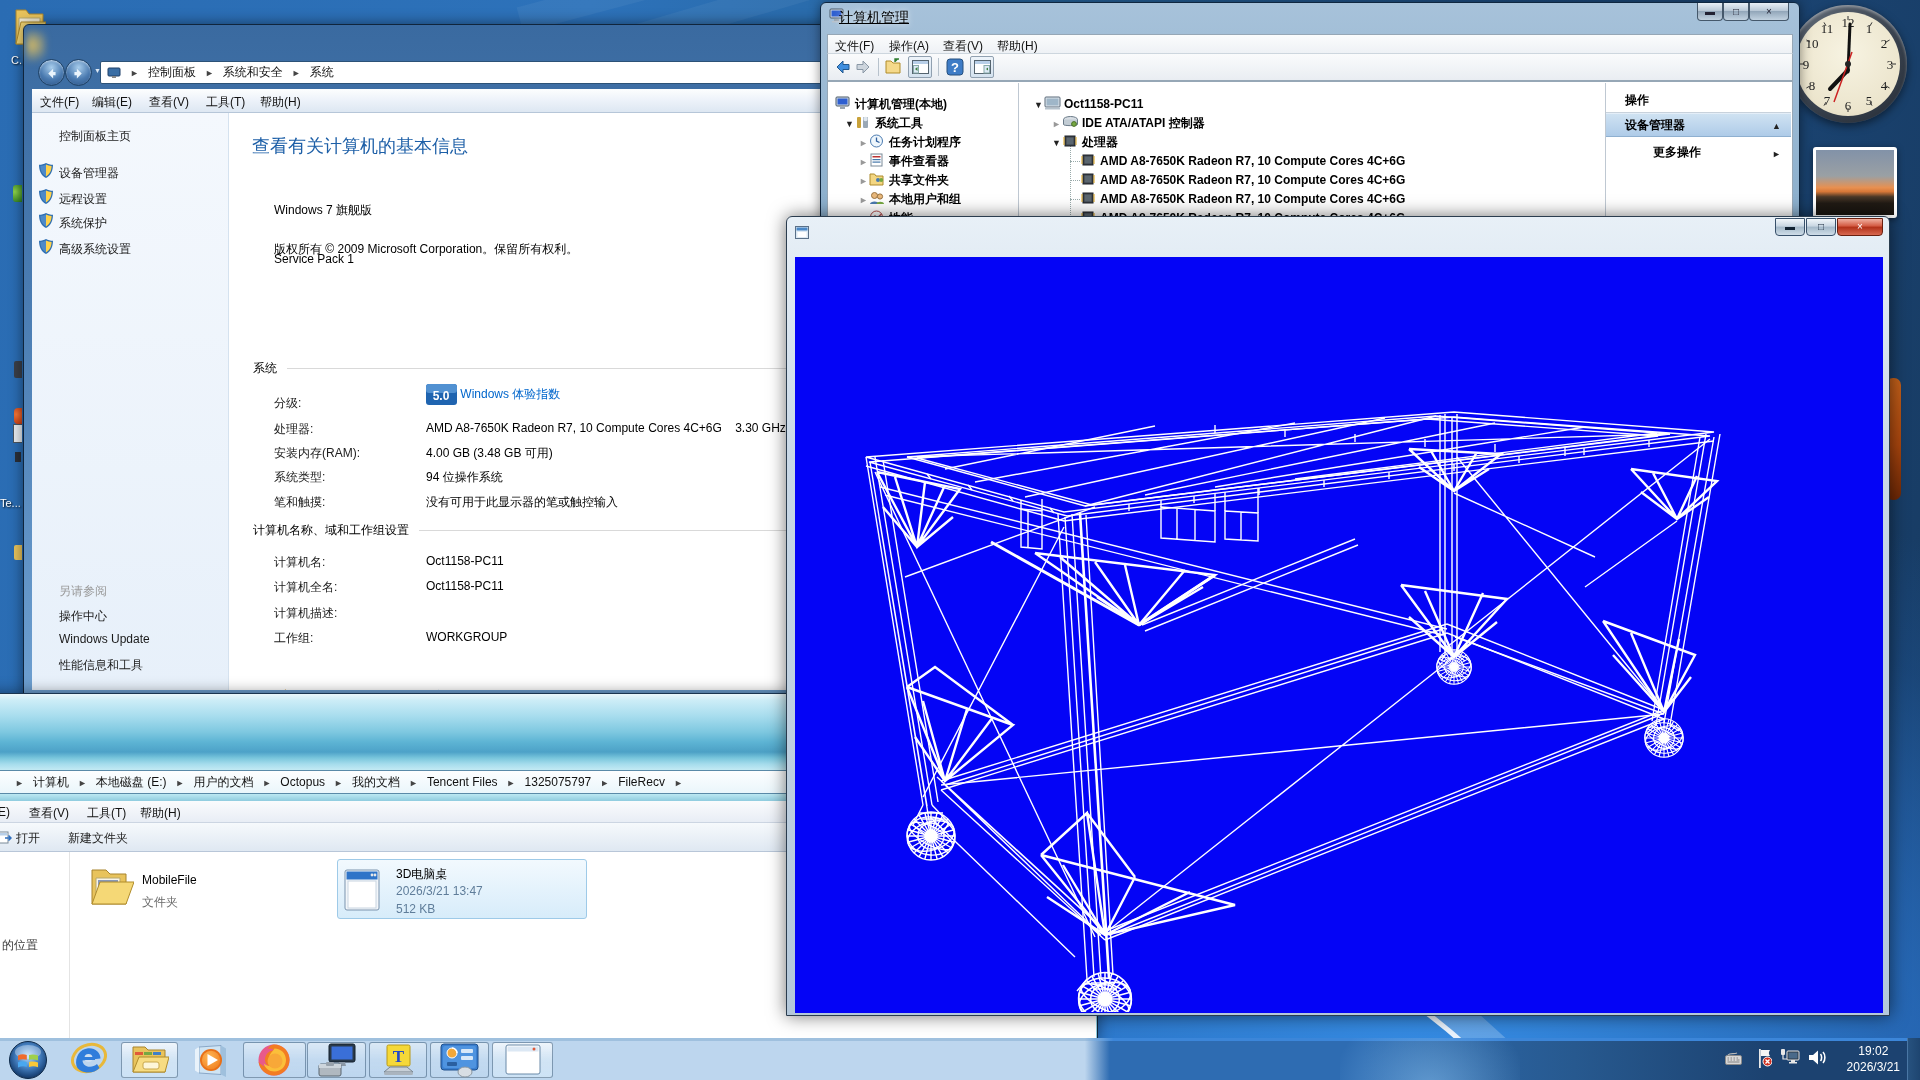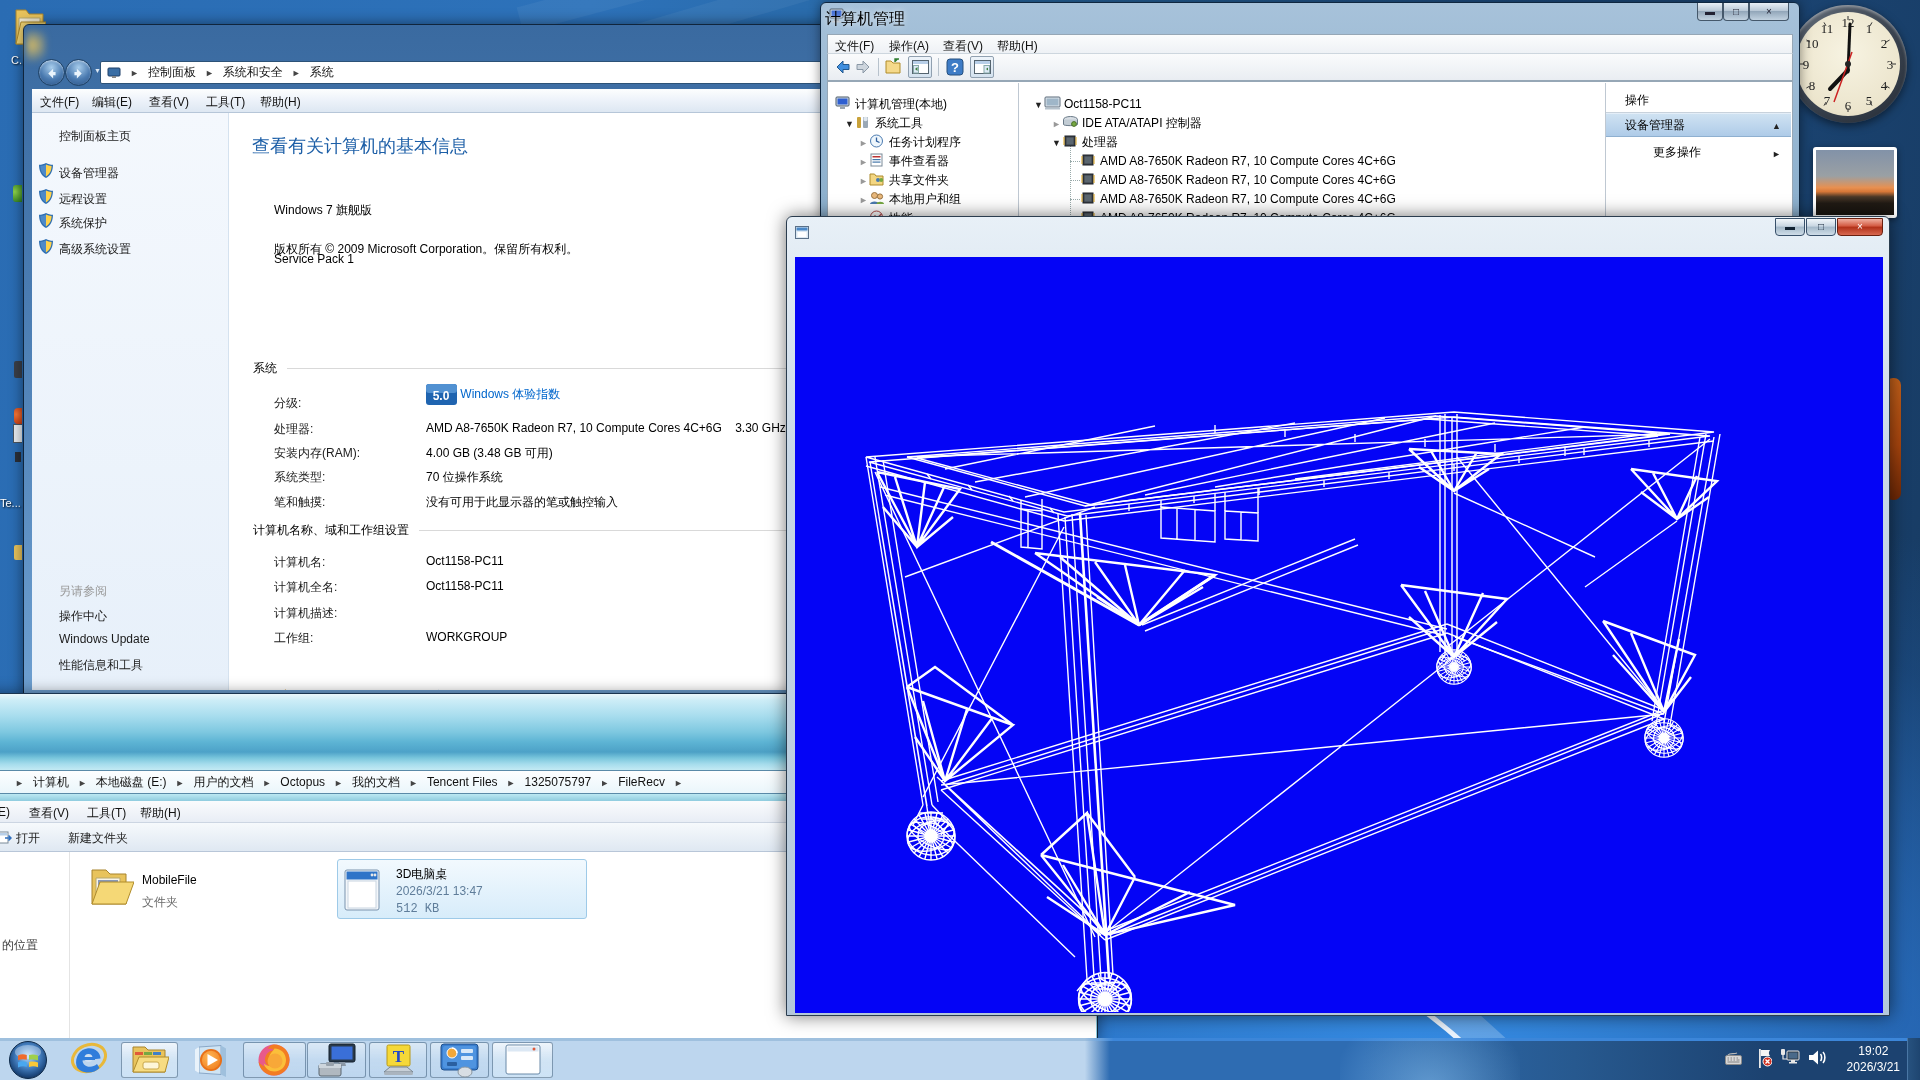--- a/index.html
+++ b/index.html
@@ -40,31 +40,31 @@
 .sechead .ln { display:inline-block; height:1px; background:#d9d9d9; vertical-align:middle; margin-left:10px; }
 .lbl { position:absolute; left:44px; font-size:12px; color:#202020; white-space:nowrap; }
 .val { position:absolute; left:196px; font-size:12px; color:#000; white-space:nowrap; }
 .blu { color:#0066cc; }
 
 #cmwin { left:820px; top:2px; width:980px; height:500px; z-index:20;
   border:1px solid #0f2740; border-radius:6px 6px 0 0;
   background:linear-gradient(#a7c2da,#8db0cd 40%,#7ba2c4);
   box-shadow:0 0 12px rgba(0,0,0,0.45);
 }
-#cmtitle { position:absolute; left:4px; top:6px; font-size:16px; color:#000; text-shadow:0 0 6px rgba(255,255,255,0.9); }
+#cmtitle { position:absolute; left:18px; top:6px; font-size:14px; color:#000; text-shadow:0 0 6px rgba(255,255,255,0.9);text-decoration:underline; }
 .capbtns { position:absolute; top:0; height:19px; display:flex; }
 .capbtn { width:26px; height:18px; border:1px solid #45586b; border-top:none; border-radius:0 0 4px 4px;
   background:linear-gradient(#e8eff6,#b9c8d6 45%,#93a7ba 50%,#c2d2e0); color:#223; font-size:10px; text-align:center; line-height:17px; }
 .capbtn.close { width:40px; }
 #cmmenu { position:absolute; left:6px; top:31px; right:6px; height:19px; background:linear-gradient(#fbfcfd,#eef1f5); border:1px solid #96a7b6; border-bottom:none; font-size:12px; color:#111; }
 #cmmenu span { position:absolute; top:3px; }
 #cmtools { position:absolute; left:6px; top:50px; right:6px; height:28px; background:linear-gradient(#fafbfc,#e9edf2); border:1px solid #96a7b6; border-top:1px solid #cdd6de; }
 #cmclient { position:absolute; left:6px; top:78px; right:6px; bottom:6px; background:#fff; border:1px solid #96a7b6; }
 .pane { position:absolute; top:1px; bottom:1px; background:#fff; }
-.trow { position:absolute; white-space:nowrap; font-size:12px; color:#000; height:19px; line-height:19px; }
+.trow { position:absolute; white-space:nowrap; font-size:12px; color:#000; height:19px; line-height:19px;font-weight:bold; }
 .texp { display:inline-block; width:10px; color:#444; font-size:9px; }
 .ticon { display:inline-block; width:16px; height:14px; vertical-align:-2px; margin-right:4px; }
 
 #clockg { position:absolute; left:1789px; top:5px; width:118px; height:118px; border-radius:50%; z-index:5;
   background:radial-gradient(circle at 35% 30%, #6a7480 0%, #3a4350 55%, #20262e 100%);
   box-shadow:0 3px 8px rgba(0,0,0,0.5), inset 0 2px 3px rgba(255,255,255,0.4); }
 #clockface { position:absolute; left:7px; top:7px; width:104px; height:104px; border-radius:50%;
   background:radial-gradient(circle at 50% 40%, #f7f3e2 0%, #ece5cd 70%, #d8d0b4 100%); }
 #photog { position:absolute; left:1813px; top:147px; width:84px; height:71px; z-index:5;
   background:#fff; border-radius:3px; box-shadow:0 2px 6px rgba(0,0,0,0.5); padding:3px; }
@@ -219,21 +219,21 @@
         <div class="val" style="top:271px;"><svg width="31" height="21" viewBox="0 0 31 21" style="vertical-align:middle;">
               <rect width="31" height="21" rx="3" fill="#1f64b0"></rect>
               <rect width="31" height="9" rx="3" fill="#5191d2"></rect>
               <text x="15" y="16" text-anchor="middle" font-size="12" font-weight="bold" fill="#fff">5.0</text>
             </svg> <span class="blu" style="vertical-align:middle;">Windows 体验指数</span></div>
         <div class="lbl" style="top:308px;">处理器:</div>
         <div class="val" style="top:308px;">AMD A8-7650K Radeon R7, 10 Compute Cores 4C+6G&nbsp;&nbsp;&nbsp;&nbsp;3.30 GHz</div>
         <div class="lbl" style="top:332px;">安装内存(RAM):</div>
         <div class="val" style="top:332px;">4.00 GB (3.48 GB 可用)</div>
         <div class="lbl" style="top:356px;">系统类型:</div>
-        <div class="val" style="top:356px;">70 位操作系统</div>
+        <div class="val" style="top:356px;">94 位操作系统</div>
         <div class="lbl" style="top:381px;">笔和触摸:</div>
         <div class="val" style="top:381px;">没有可用于此显示器的笔或触控输入</div>
         <div class="sechead" style="left:23px; top:409px;">计算机名称、域和工作组设置<span class="ln" style="width:660px;"></span></div>
         <div class="lbl" style="top:441px;">计算机名:</div>
         <div class="val" style="top:441px;">Oct1158-PC11</div>
         <div class="lbl" style="top:466px;">计算机全名:</div>
         <div class="val" style="top:466px;">Oct1158-PC11</div>
         <div class="lbl" style="top:492px;">计算机描述:</div>
         <div class="lbl" style="top:517px;">工作组:</div>
         <div class="val" style="top:517px;">WORKGROUP</div>
@@ -464,21 +464,21 @@
     <div id="sel3d">
       <svg style="position:absolute;left:6px;top:6px;" width="36" height="46" viewBox="0 0 36 46">
         <rect x="1" y="4" width="34" height="40" rx="2" fill="#f2f6fa" stroke="#7a93ad"></rect>
         <rect x="2.5" y="5.5" width="31" height="8" fill="#2f74c8"></rect>
         <circle cx="28" cy="9" r="1.4" fill="#e8e8e8"></circle>
           <circle cx="31" cy="9" r="1.4" fill="#e8e8e8"></circle>
         <rect x="4" y="15" width="28" height="27" fill="#fff" stroke="#c8d4e0"></rect>
       </svg>
       <span class="fitem-label" style="position:absolute;left:58px;top:6px;">3D电脑桌</span>
       <span class="fitem-sub" style="position:absolute;left:58px;top:24px;">2026/3/21 13:47</span>
-      <span class="fitem-sub" style="position:absolute;left:58px;top:42px;font-family:Liberation Mono, monospace;">512 KB</span>
+      <span class="fitem-sub" style="position:absolute;left:58px;top:42px;">512 KB</span>
     </div>
   </div>
   <div id="glwin" class="abs">
     <svg style="position:absolute;left:8px;top:9px;" width="14" height="13" viewBox="0 0 14 13">
         <rect x="0.5" y="0.5" width="13" height="12" fill="#dce8f2" stroke="#5a7088"></rect>
         <rect x="1.5" y="1.5" width="11" height="3" fill="#4a88c8"></rect>
         <rect x="2.5" y="6" width="9" height="5" fill="#fff"></rect>
       </svg>
     <div class="glbtn" style="right:84px;">▬</div>
     <div class="glbtn" style="right:53px;">□</div>

